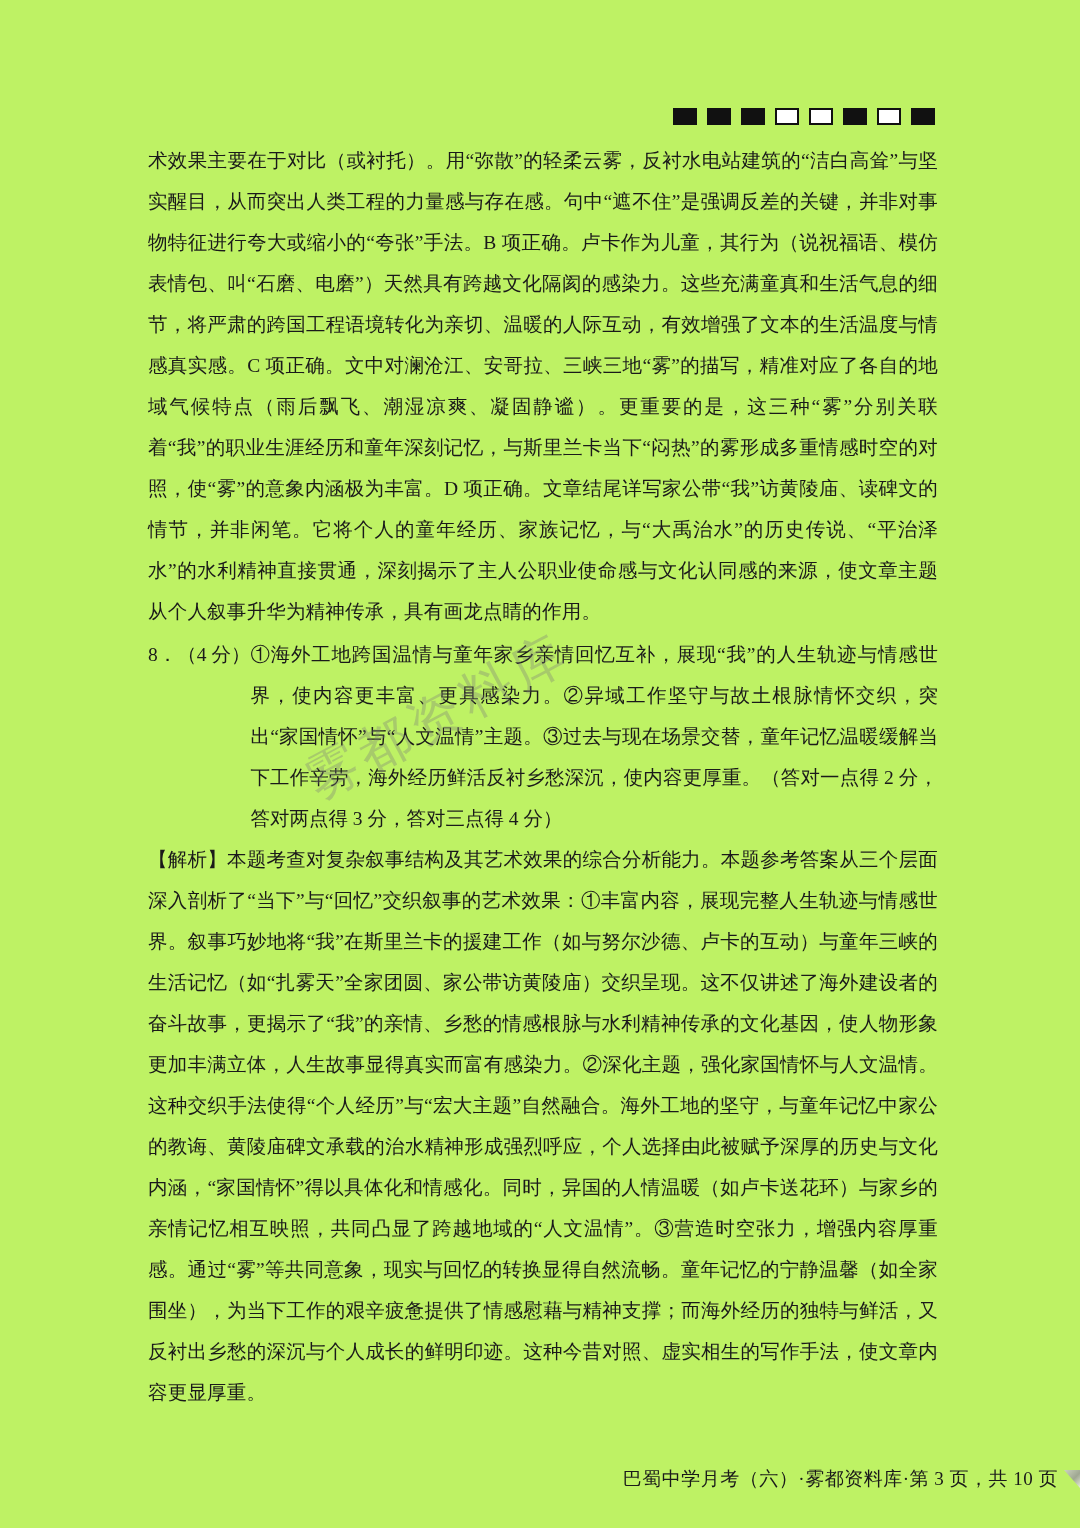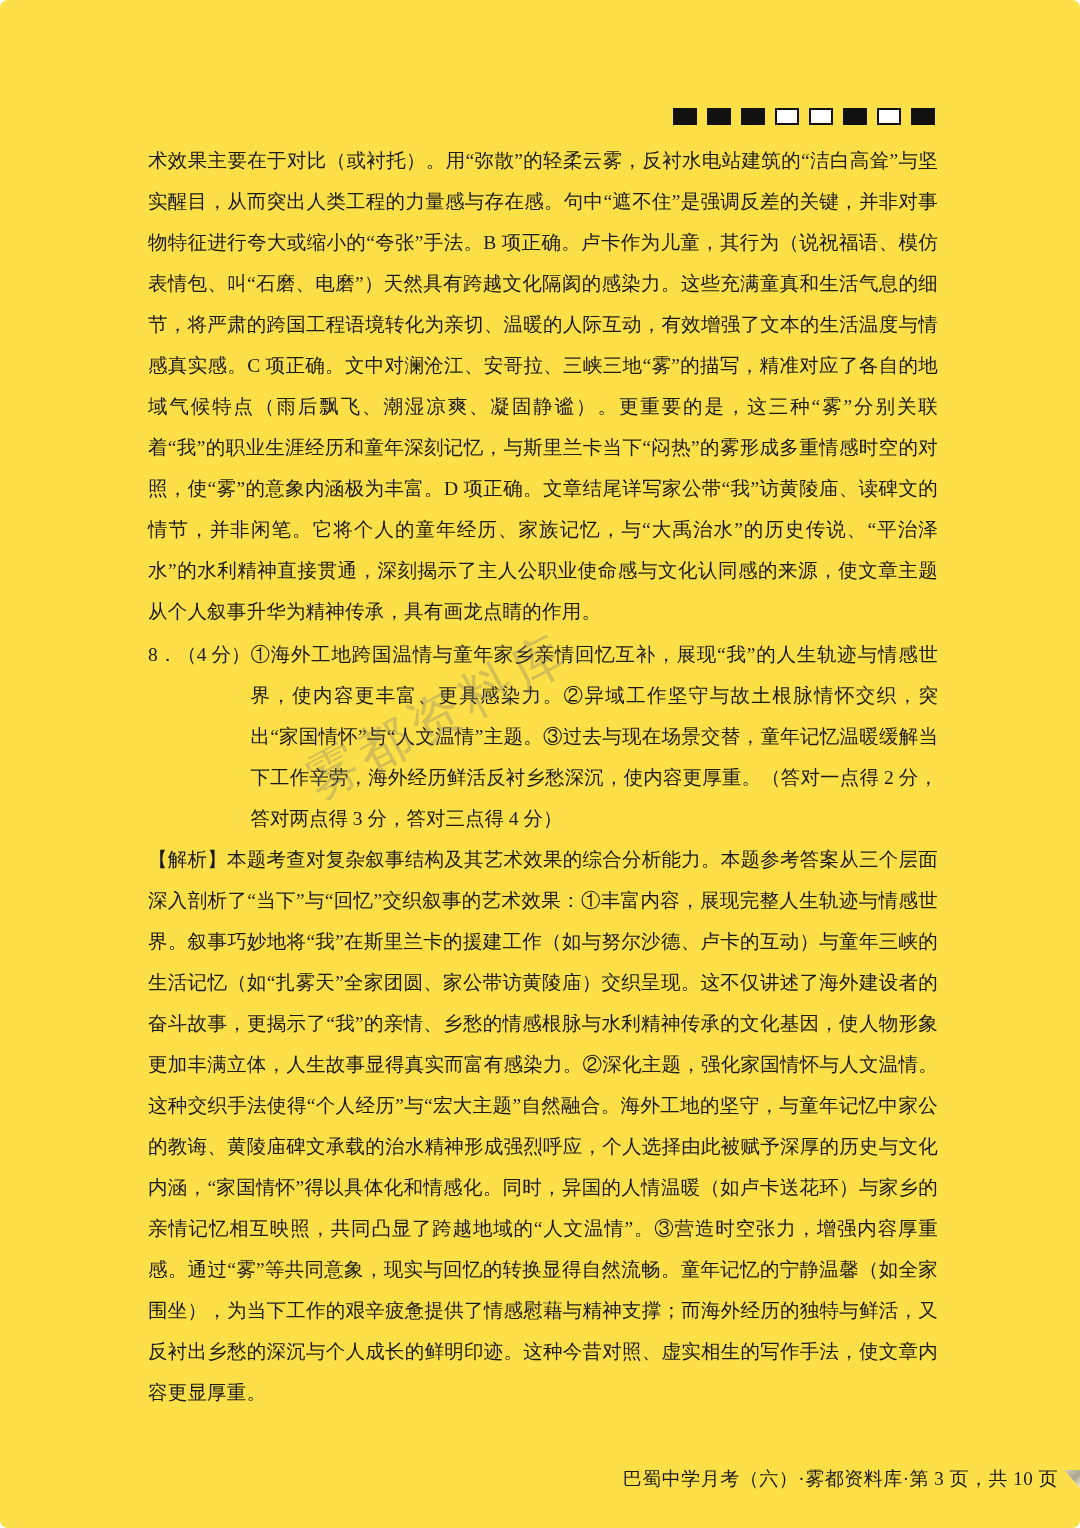--- a/index.html
+++ b/index.html
@@ -11,22 +11,21 @@
     width: 1080px;
     height: 1528px;
     position: relative;
     font-family: "Liberation Serif", "DejaVu Serif", serif;
     color: #1a1a1a;
     overflow: hidden;
   }
   .page {
     position: absolute;
     inset: 0;
-    background: #fde047;
-    border-radius: 8px;
+    background: #bef264;
   }
   
   .marks {
     position: absolute;
     top: 108px;
     right: 145px;
     display: flex;
     gap: 10px;
     align-items: center;
   }

